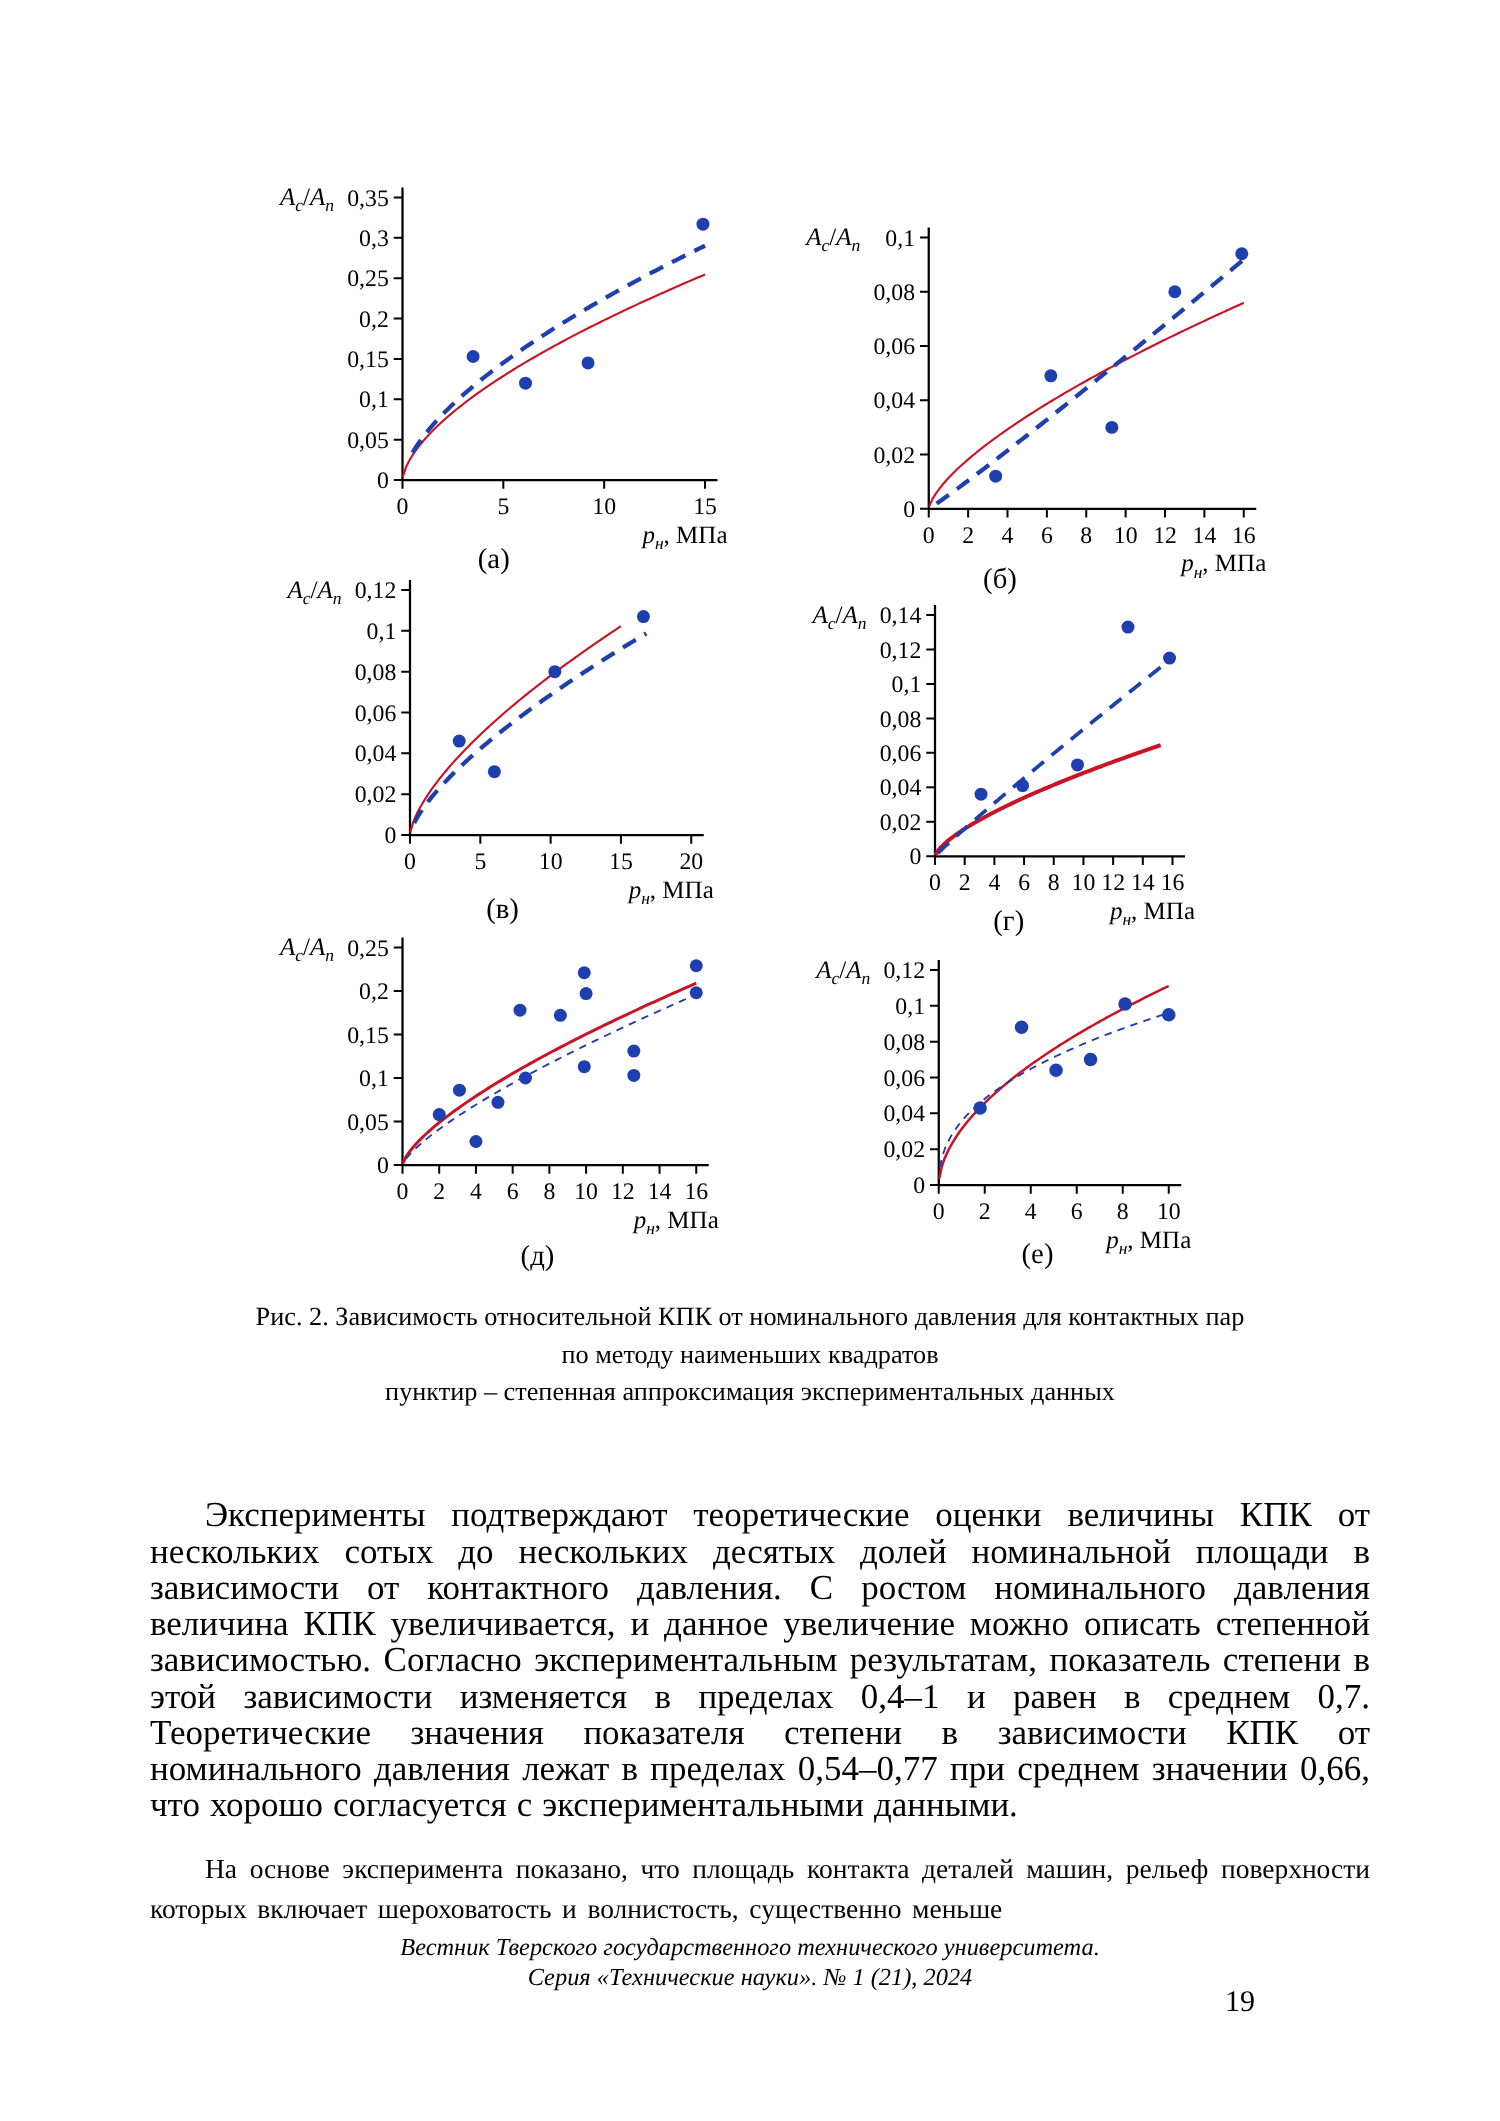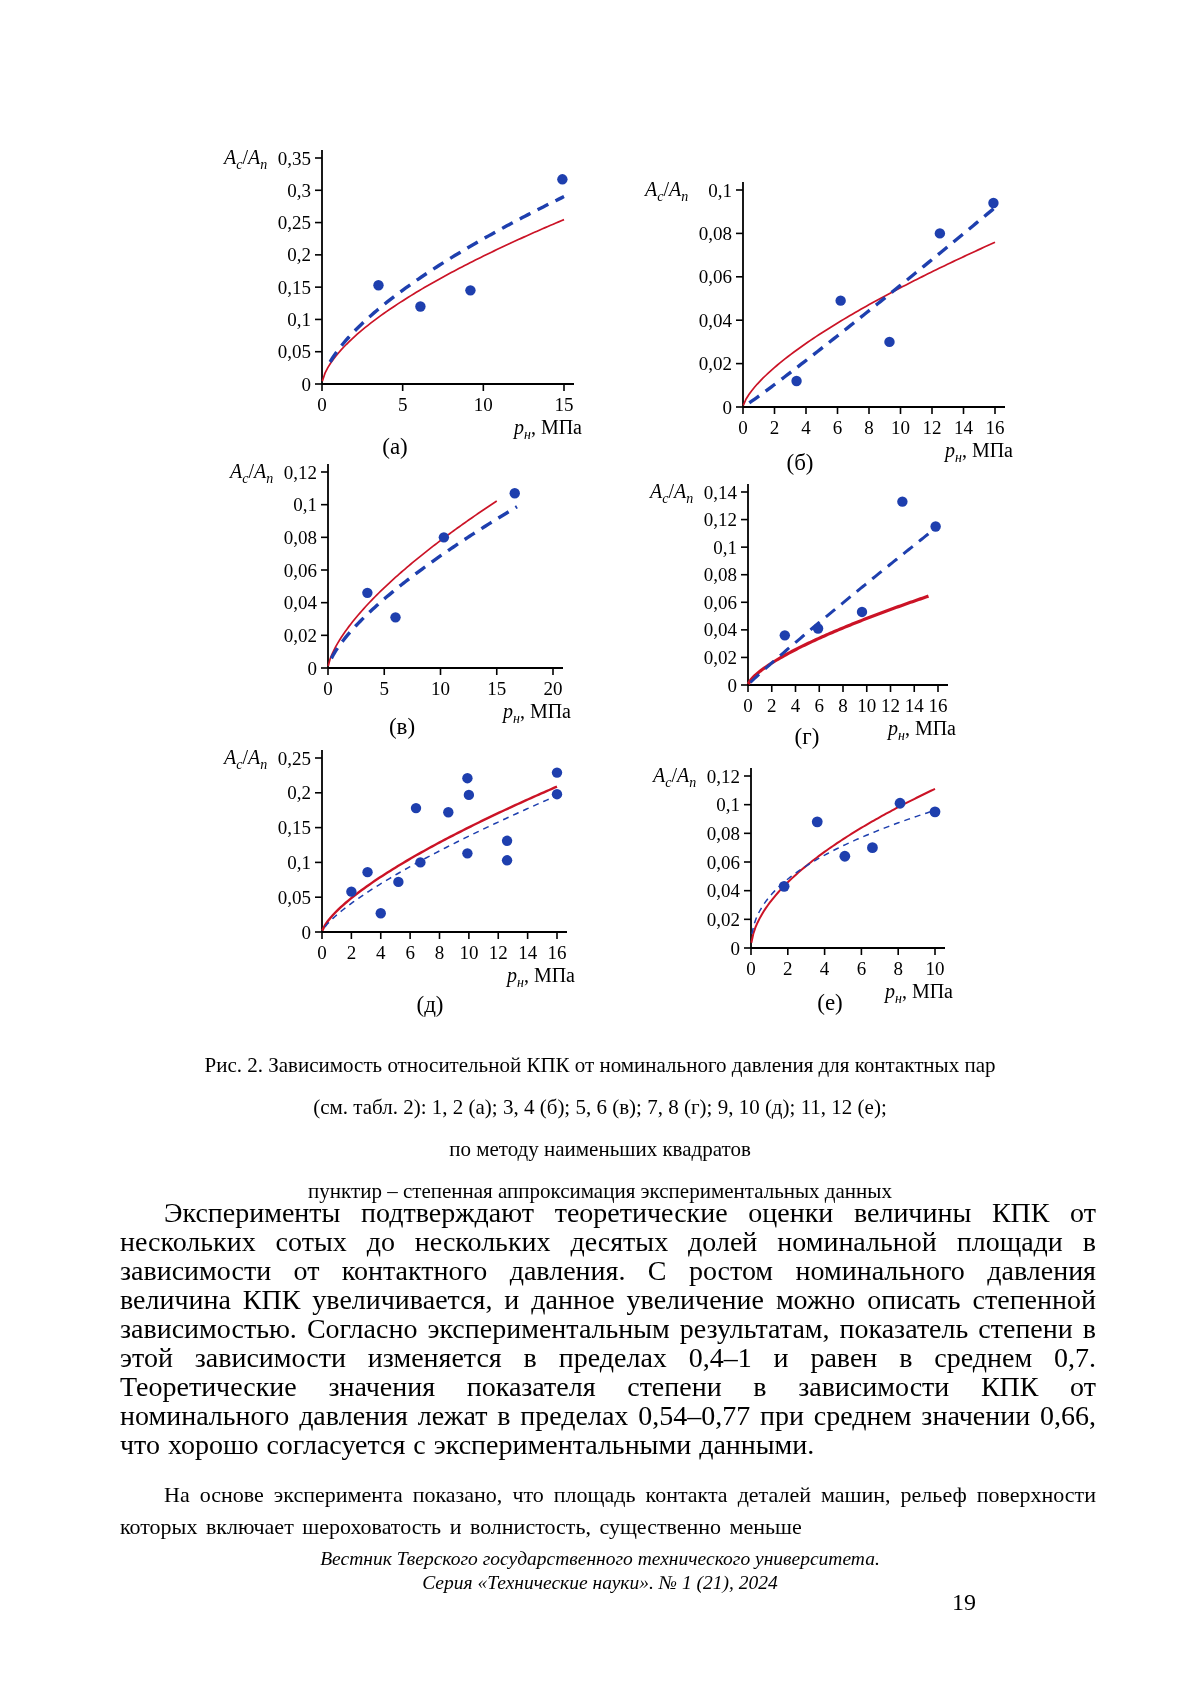--- a/index.html
+++ b/index.html
@@ -10,39 +10,39 @@
   }
   .chart-block{position:absolute;}
   .chart-block svg{display:block;}
   .chart-letter{
     position:absolute;width:90px;text-align:center;font-size:23px;line-height:26px;
   }
   .caption{
     position:absolute;left:80px;top:1038px;width:1040px;text-align:center;
     font-size:21px;line-height:30px;
   }
-  .caption div{white-space:nowrap;margin-top:12px;}
+  .caption div{white-space:nowrap;}
   .body-par{
     position:absolute;left:120px;top:1198px;width:976px;margin:0;
     font-size:28px;line-height:29px;text-align:justify;text-indent:44px;word-spacing:1px;
   }
   .heading{
     position:absolute;left:120px;top:1446px;width:976px;text-align:center;
     font-weight:bold;font-size:22px;letter-spacing:0.5px;
   }
   .conclusion{
     position:absolute;left:120px;top:1479px;width:976px;margin:0;
     font-size:22px;line-height:32px;text-align:justify;text-indent:44px;word-spacing:3px;
   }
   .footer{
     position:absolute;left:100px;top:1547px;width:1000px;text-align:center;
     font-style:italic;font-size:19.5px;line-height:24px;
   }
   .pagenum{
-    position:absolute;left:952px;top:1589px;width:80px;font-size:24px;
+    position:absolute;left:952px;top:1589px;width:80px;text-align:center;font-size:24px;
   }
 </style>
 </head>
 <body>
 
 <div class="page">
 
   <div class="chart-block" style="left: 222px; top: 142px;">
     <svg width="397" height="317" viewBox="0 0 397 317">
         <line x1="100" y1="8" x2="100" y2="242" stroke="#000" stroke-width="1.8"></line>
@@ -312,21 +312,20 @@
 
   <div class="chart-letter" style="left:350px;top:434px">(а)</div>
   <div class="chart-letter" style="left:755px;top:450px">(б)</div>
   <div class="chart-letter" style="left:357px;top:714px">(в)</div>
   <div class="chart-letter" style="left:762px;top:724px">(г)</div>
   <div class="chart-letter" style="left:385px;top:992px">(д)</div>
   <div class="chart-letter" style="left:785px;top:990px">(е)</div>
 
   <div class="caption">
     <div>Рис. 2. Зависимость относительной КПК от номинального давления для контактных пар</div>
-    <div>(см. табл. 2): 1, 2 (а); 3, 4 (б); 5, 6 (в); 7, 8 (г); 9, 10 (д); 11, 12 (е);</div>
     <div>по методу наименьших квадратов</div>
     <div>пунктир – степенная аппроксимация экспериментальных данных</div>
   </div>
 
   <p class="body-par">Эксперименты подтверждают теоретические оценки величины КПК от нескольких сотых до нескольких десятых долей номинальной площади в зависимости от контактного давления. С ростом номинального давления величина КПК увеличивается, и данное увеличение можно описать степенной зависимостью. Согласно экспериментальным результатам, показатель степени в этой зависимости изменяется в пределах 0,4–1 и равен в среднем 0,7. Теоретические значения показателя степени в зависимости КПК от номинального давления лежат в пределах 0,54–0,77 при среднем значении 0,66, что хорошо согласуется с экспериментальными данными.</p>
 
 
   <p class="conclusion">На основе эксперимента показано, что площадь контакта деталей машин, рельеф поверхности которых включает шероховатость и волнистость, существенно меньше</p>
 
   <div class="footer">

